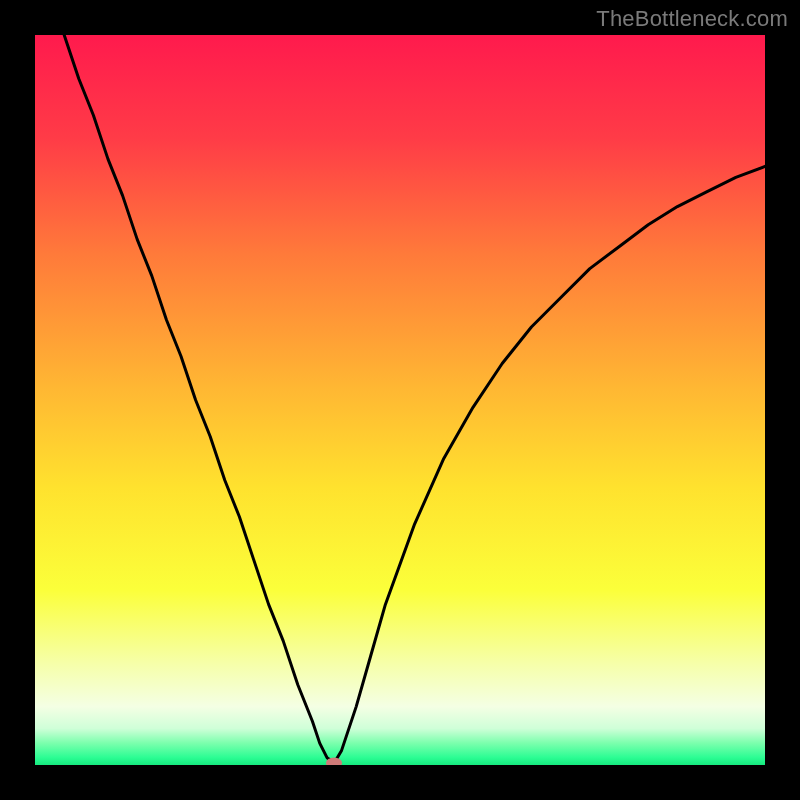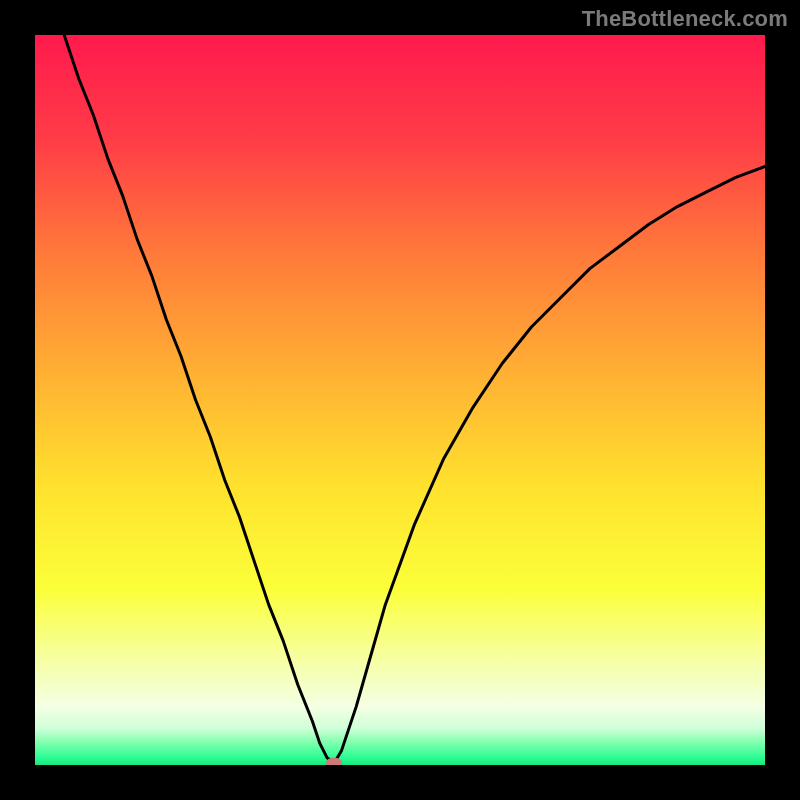--- a/index.html
+++ b/index.html
@@ -47,21 +47,21 @@
     height: 11px;
     border-radius: 50%;
     transform: translate(-50%, -50%);
   }
   .watermark {
     position: absolute;
     top: 6px;
     right: 12px;
     color: #7a7a7a;
     font-size: 22px;
-    font-weight: 700;
+    font-weight: 400;
     letter-spacing: 0.2px;
   }
 </style>
 </head>
 <body>
 
 <div class="frame">
 
   <div class="plot-area">
     <svg class="gradient" viewBox="0 0 730 730" preserveAspectRatio="none">

